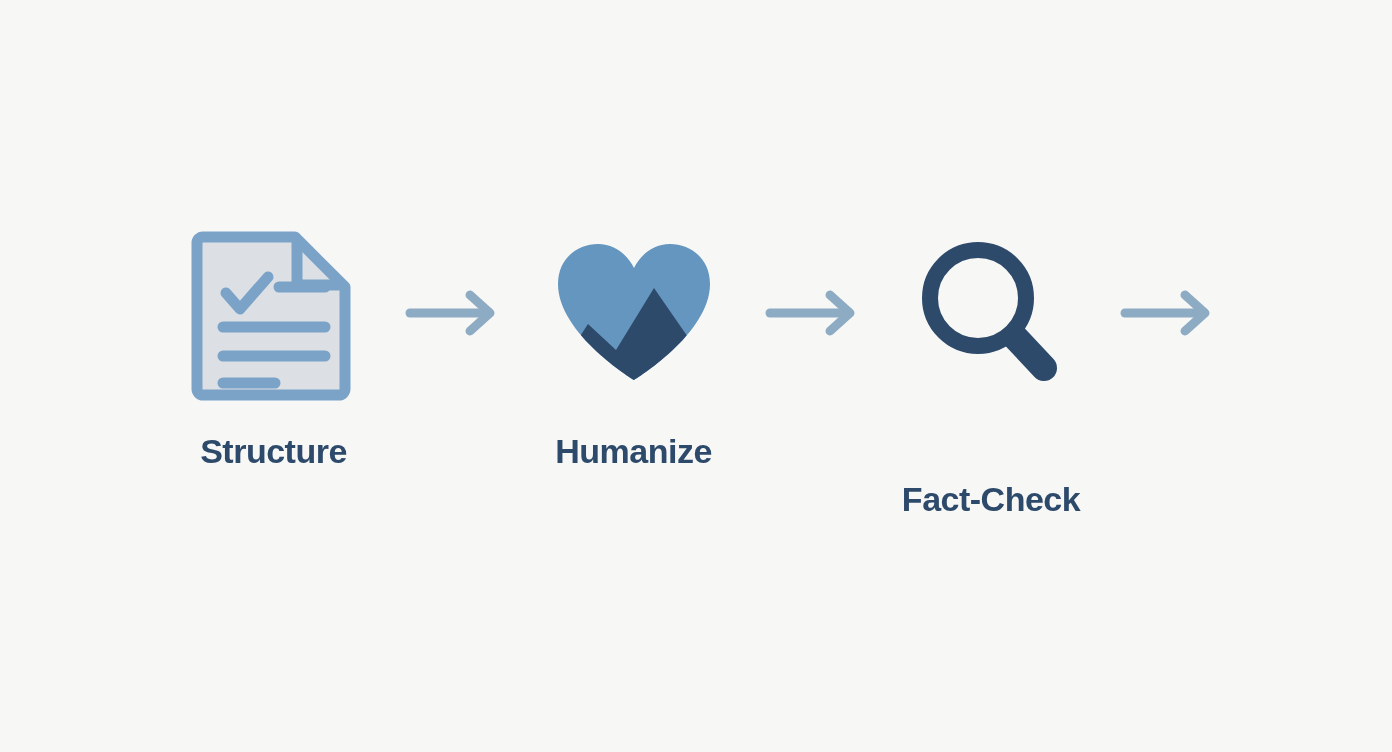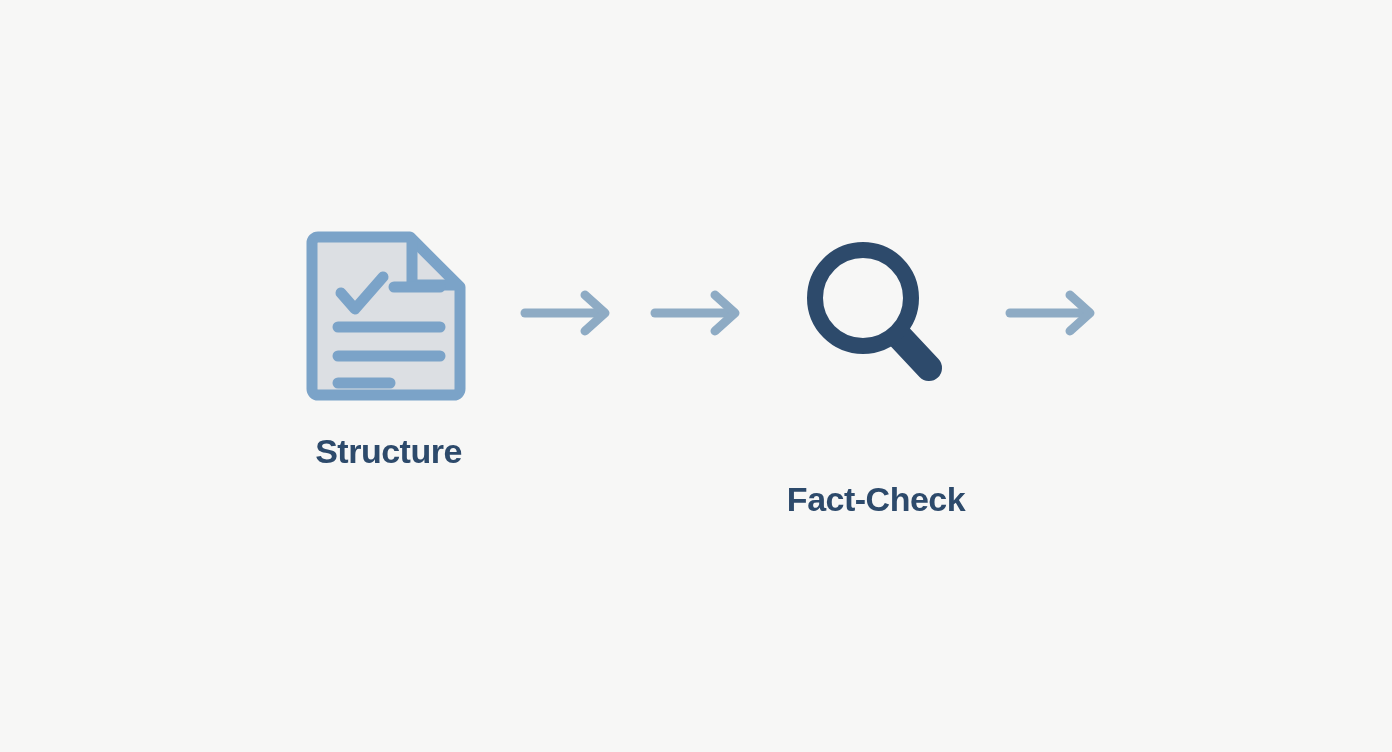--- a/index.html
+++ b/index.html
@@ -94,20 +94,36 @@
       <div class="step-label">Structure</div>
     </div>
 
     <div class="arrow">
       <svg width="100" height="48" viewBox="0 0 100 48" xmlns="http://www.w3.org/2000/svg">
         <line x1="6" y1="24" x2="82" y2="24" stroke="#8eabc4" stroke-width="9" stroke-linecap="round"></line>
         <polyline points="66,6 86,24 66,42" fill="none" stroke="#8eabc4" stroke-width="9" stroke-linecap="round" stroke-linejoin="round"></polyline>
       </svg>
     </div>
 
+    <div class="step step-humanize">
+      <div class="step-icon">
+        <svg width="168" height="150" viewBox="0 0 168 150" xmlns="http://www.w3.org/2000/svg">
+          <defs>
+            <clipPath id="heartClip">
+              <path d="M84 142 C84 142 8 96 8 46 C8 20 28 6 48 6 C66 6 78 18 84 30 C90 18 102 6 120 6 C140 6 160 20 160 46 C160 96 84 142 84 142 Z"></path>
+            </clipPath>
+          </defs>
+          <path d="M84 142 C84 142 8 96 8 46 C8 20 28 6 48 6 C66 6 78 18 84 30 C90 18 102 6 120 6 C140 6 160 20 160 46 C160 96 84 142 84 142 Z" fill="#6596bf"></path>
+          <g clip-path="url(#heartClip)">
+            <path d="M-10 160 L38 86 L66 112 L104 50 L180 160 Z" fill="#2d4a6b"></path>
+          </g>
+        </svg>
+      </div>
+      <div class="step-label">Humanize</div>
+    </div>
 
     <div class="arrow">
       <svg width="100" height="48" viewBox="0 0 100 48" xmlns="http://www.w3.org/2000/svg">
         <line x1="6" y1="24" x2="82" y2="24" stroke="#8eabc4" stroke-width="9" stroke-linecap="round"></line>
         <polyline points="66,6 86,24 66,42" fill="none" stroke="#8eabc4" stroke-width="9" stroke-linecap="round" stroke-linejoin="round"></polyline>
       </svg>
     </div>
 
     <div class="step step-factcheck">
       <div class="step-icon">

